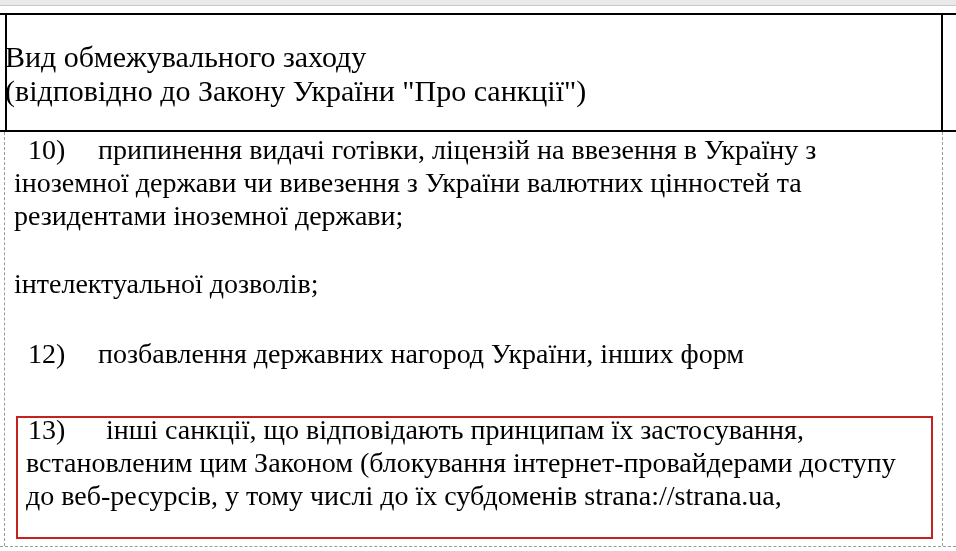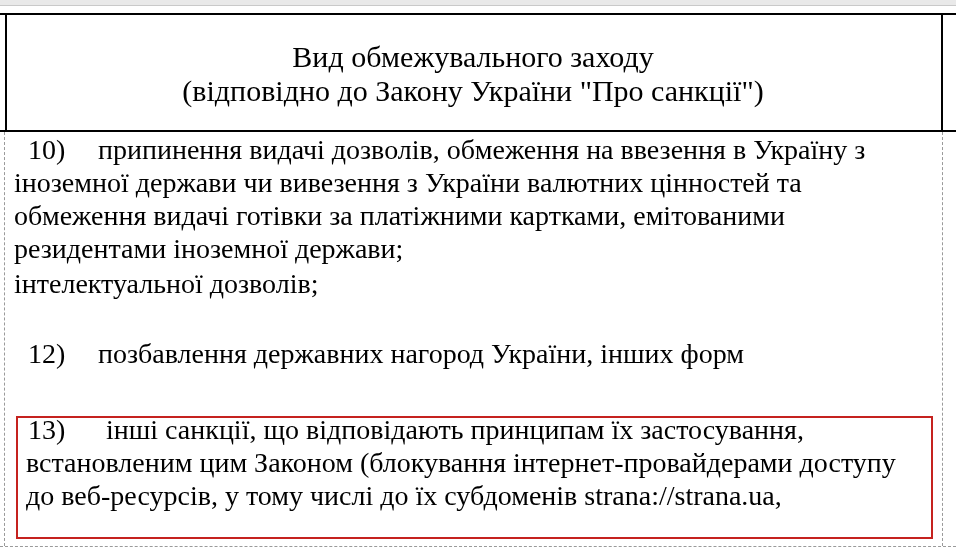--- a/index.html
+++ b/index.html
@@ -11,21 +11,21 @@
   .abs{position:absolute}
   
   .top-strip{left:0;top:0;width:956px;height:5px;background:#e9e9e9;border-bottom:1px solid #c9c9c9}
   
   .hline{left:0;width:956px;height:2px;background:#000}
   .vline{width:2px;background:#000;top:13px;height:119px}
   
   .dash-v{width:0;border-left:1px dashed #9a9a9a;top:132px;height:414px}
   .dash-h{height:0;border-top:1px dashed #9a9a9a;left:0;width:956px;top:546px}
   
-  .header-cell{left:5px;top:40px;width:936px;text-align:center;font-size:30px;line-height:34px}
+  .header-cell{left:5px;top:40px;width:936px;text-align:left;font-size:30px;line-height:34px}
   
   .para{font-size:28px;line-height:33px;white-space:nowrap}
   .p10{left:14px;top:133px}
   .p11{left:14px;top:267px}
   .p12{left:14px;top:337px}
   .p13{left:26px;top:413px}
   .num{display:inline-block;box-sizing:border-box;width:84px;padding-left:14px}
   .p13 .num{width:80px;padding-left:2px}
   
   .highlight{
@@ -48,23 +48,22 @@
   <div class="abs dash-v" style="left:4px"></div>
   <div class="abs dash-v" style="left:942px"></div>
   <div class="abs dash-h"></div>
 
   <div class="abs header-cell">
     <div>Вид обмежувального заходу</div>
     <div>(відповідно до Закону України "Про санкції")</div>
   </div>
 
   <div class="abs para p10">
-    <div><span class="num">10)</span><span>припинення видачі дозволів, обмеження на ввезення в Україну з</span></div>
+    <div><span class="num">10)</span><span>припинення видачі готівки, ліцензій на ввезення в Україну з</span></div>
     <div>іноземної держави чи вивезення з України валютних цінностей та</div>
-    <div>обмеження видачі готівки за платіжними картками, емітованими</div>
     <div>резидентами іноземної держави;</div>
   </div>
 
   <div class="abs para p11">
     <div>інтелектуальної дозволів;</div>
   </div>
 
   <div class="abs para p12">
     <div><span class="num">12)</span><span>позбавлення державних нагород України, інших форм</span></div>
   </div>

